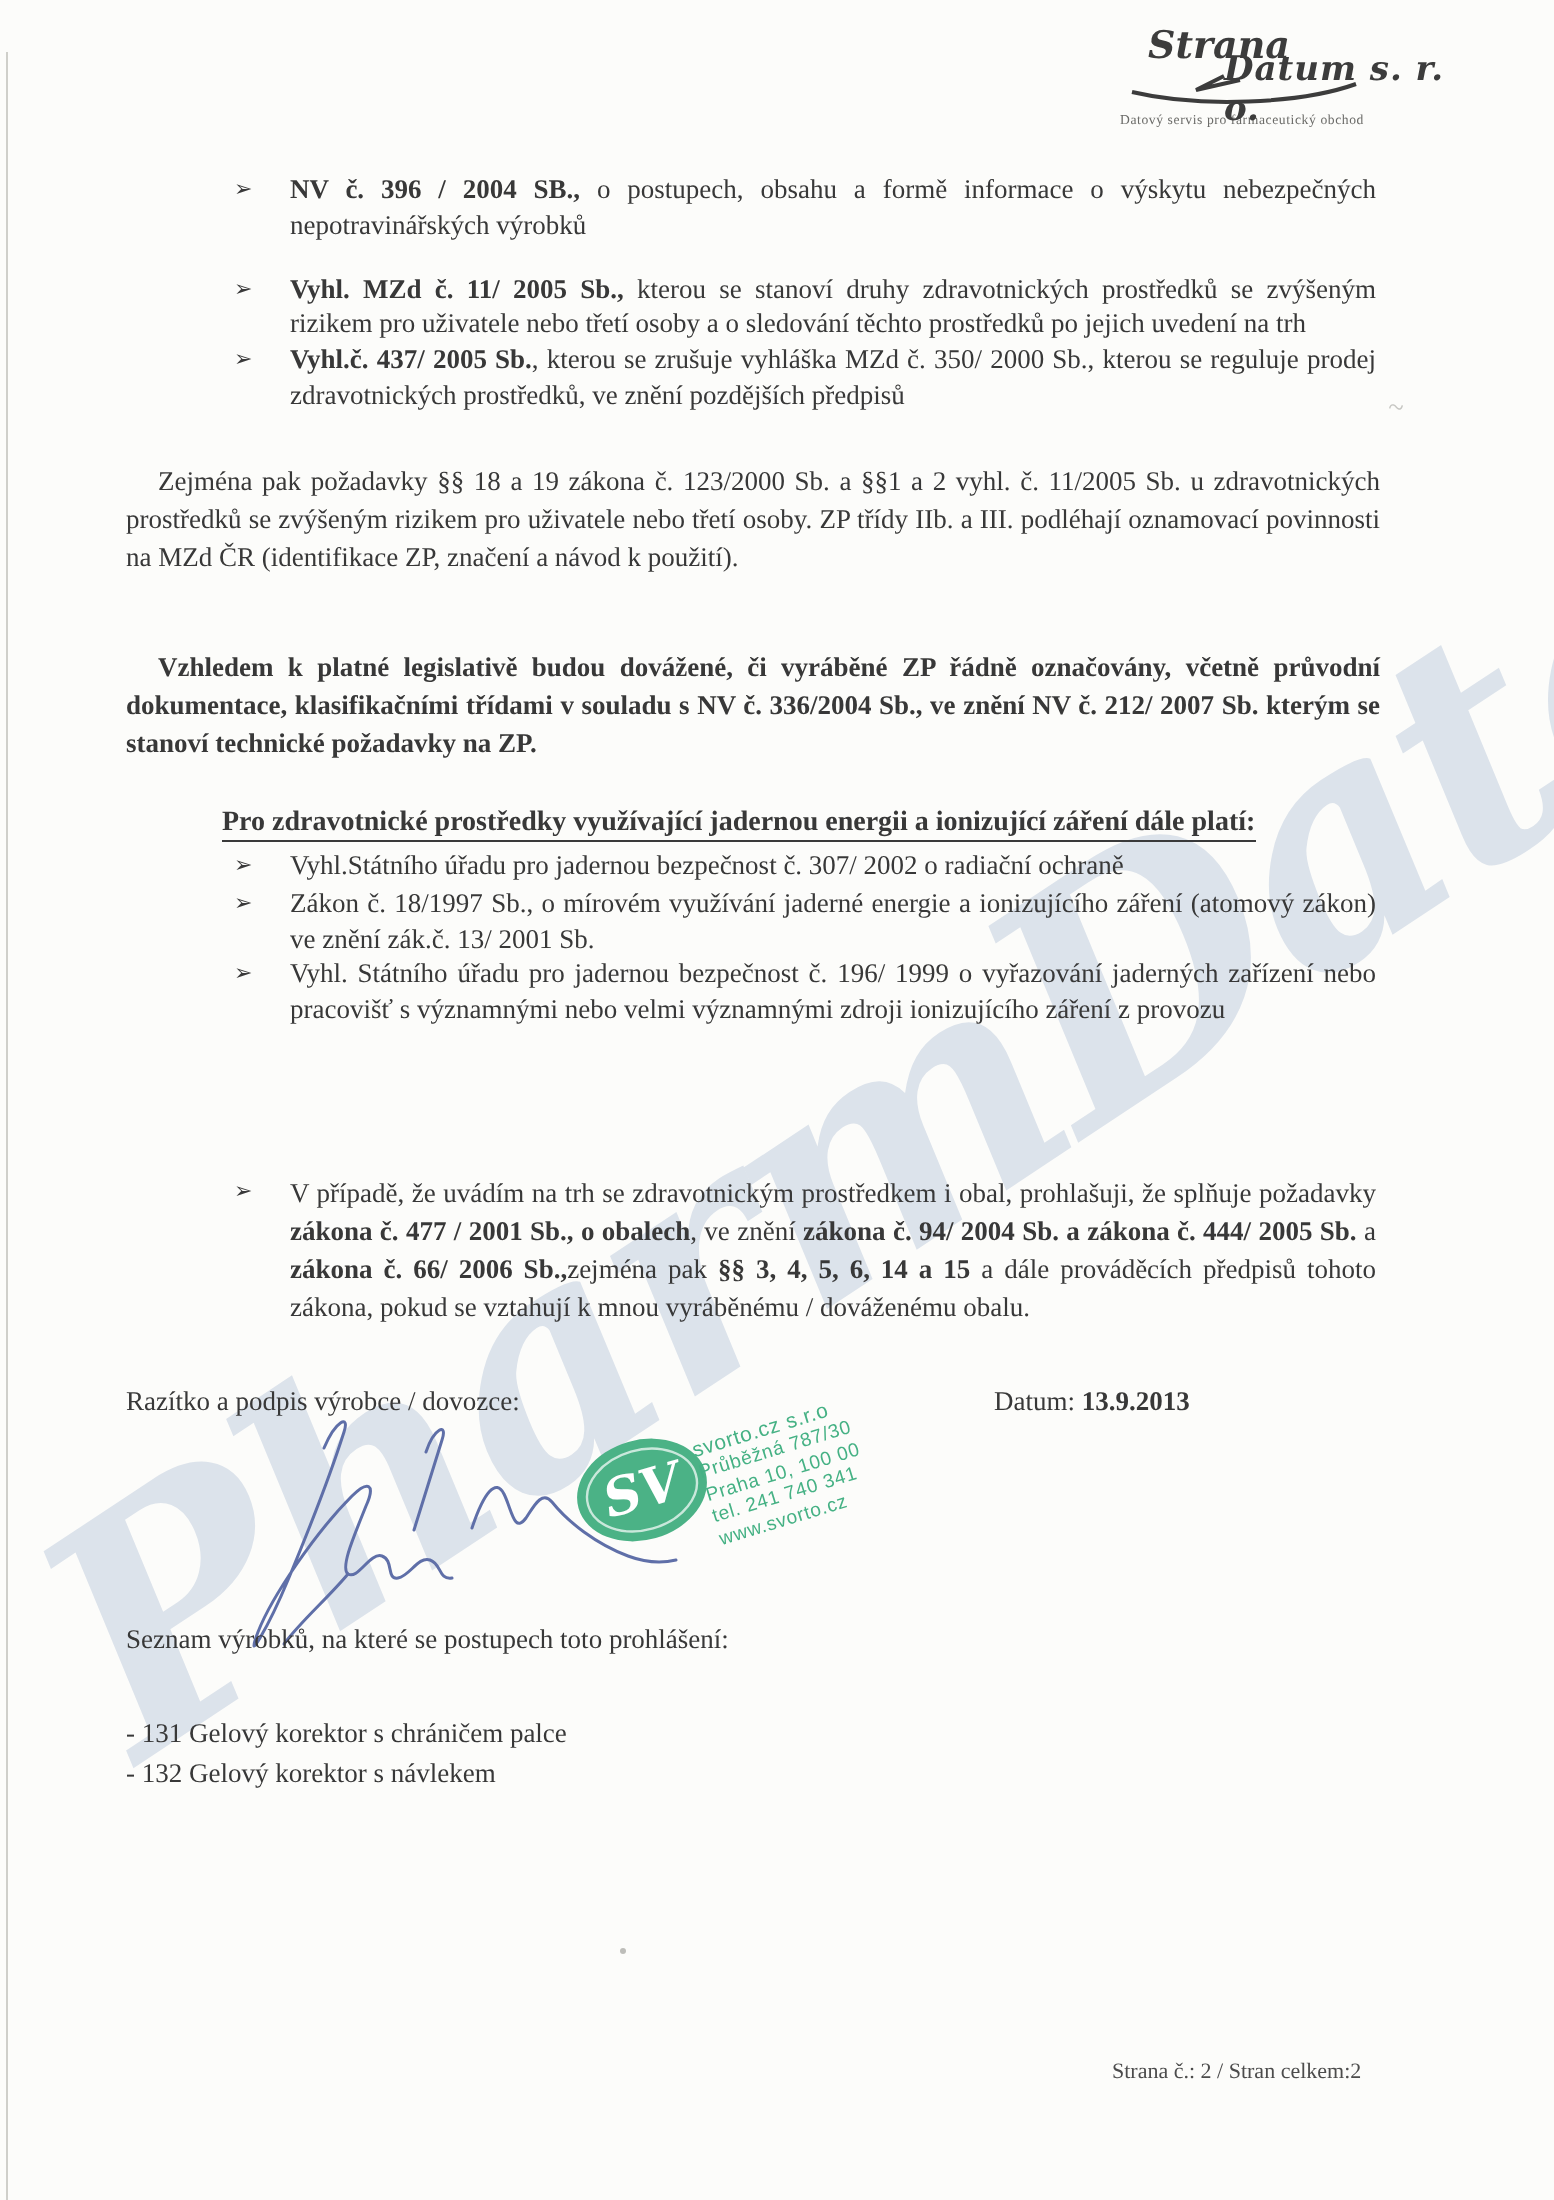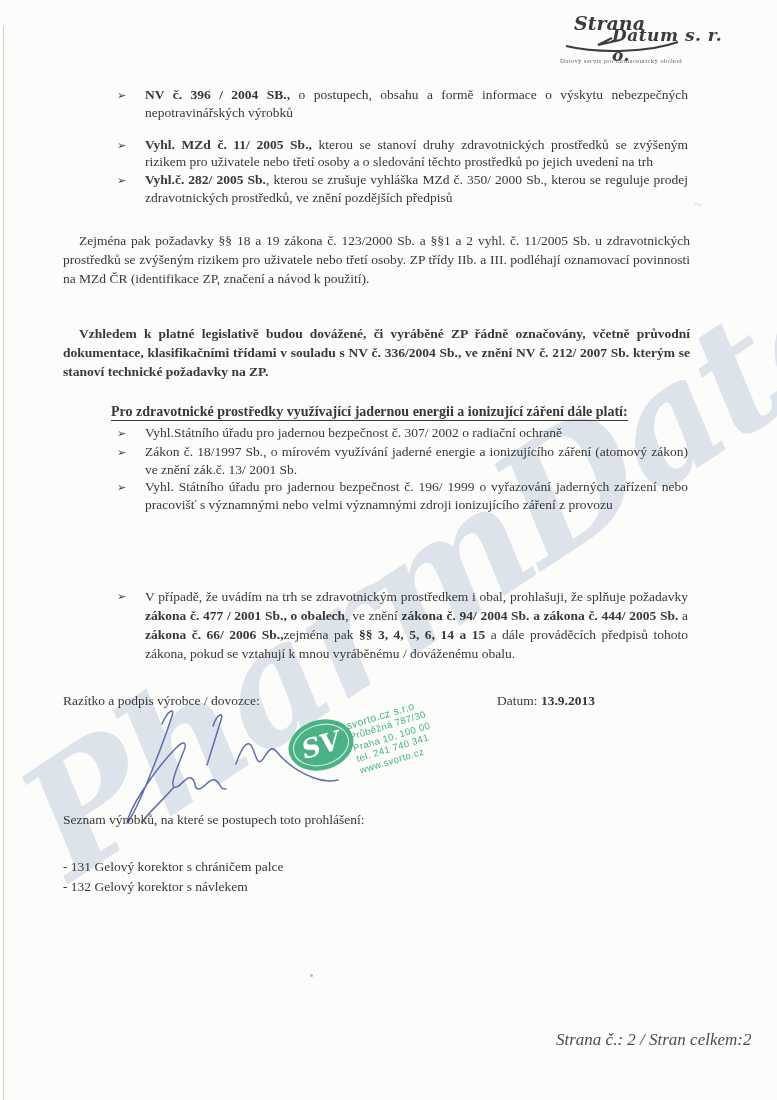--- a/index.html
+++ b/index.html
@@ -51,21 +51,21 @@
   .bullets-nuclear{top:424px;left:117px;width:571px;}
   .bullet-packaging{top:587px;left:117px;width:571px;}
   .bullet-packaging .btext{line-height:19px;}
 
   .sigrow{top:693px;left:63px;width:630px;font-size:13.5px;}
   .datum{position:absolute;left:434px;top:0;}
 
   .seznam{top:812px;left:63px;font-size:13.5px;}
   .products{top:857px;left:63px;font-size:13.5px;line-height:19.5px;}
 
-  .footer{top:1030px;left:556px;font-size:17px;font-style:italic;color:#4c4c4c;}
+  .footer{top:1030px;left:556px;font-size:11px;color:#4c4c4c;}
 
   
   .stamp{top:707px;left:283px;width:185px;height:105px;}
   .stamp-oval{position:absolute;left:0;top:4px;width:76px;height:68px;}
   .stamp-text{
     position:absolute;left:62px;top:14px;
     font-family:"Liberation Sans", sans-serif;
     font-size:9.6px;line-height:11.4px;letter-spacing:.4px;
     color:var(--stamp-green,#45b184);
     transform:rotate(-17deg);transform-origin:0 0;white-space:nowrap;
@@ -105,21 +105,21 @@
     <div class="bullet gap-b">
       <span class="marker">➢</span>
       <span class="btext"><span class="b">NV č. 396 / 2004 SB.,</span><span> o postupech, obsahu a formě informace o výskytu nebezpečných nepotravinářských výrobků</span></span>
     </div>
     <div class="bullet">
       <span class="marker">➢</span>
       <span class="btext"><span class="b">Vyhl. MZd č. 11/ 2005 Sb.,</span><span> kterou se stanoví druhy zdravotnických prostředků se zvýšeným rizikem pro uživatele nebo třetí osoby a o sledování těchto prostředků po jejich uvedení na trh</span></span>
     </div>
     <div class="bullet">
       <span class="marker">➢</span>
-      <span class="btext"><span class="b">Vyhl.č. 282/ 2005 Sb.</span><span>, kterou se zrušuje vyhláška MZd č. 350/ 2000 Sb., kterou se reguluje prodej zdravotnických prostředků, ve znění pozdějších předpisů</span></span>
+      <span class="btext"><span class="b">Vyhl.č. 437/ 2005 Sb.</span><span>, kterou se zrušuje vyhláška MZd č. 350/ 2000 Sb., kterou se reguluje prodej zdravotnických prostředků, ve znění pozdějších předpisů</span></span>
     </div>
   </div>
 
   <div class="abs para para1">Zejména pak požadavky §§ 18 a 19 zákona č. 123/2000 Sb. a §§1 a 2 vyhl. č. 11/2005 Sb. u zdravotnických prostředků se zvýšeným rizikem pro uživatele nebo třetí osoby. ZP třídy IIb. a III. podléhají oznamovací povinnosti na MZd ČR (identifikace ZP, značení a návod k použití).</div>
 
   <div class="abs para para2">Vzhledem k platné legislativě budou dovážené, či vyráběné ZP řádně označovány, včetně průvodní dokumentace, klasifikačními třídami v souladu s NV č. 336/2004 Sb., ve znění NV č. 212/ 2007 Sb. kterým se stanoví technické požadavky na ZP.</div>
 
   <div class="abs section-heading">
     <span>Pro zdravotnické prostředky využívající jadernou energii a ionizující záření dále platí:</span>
   </div>

